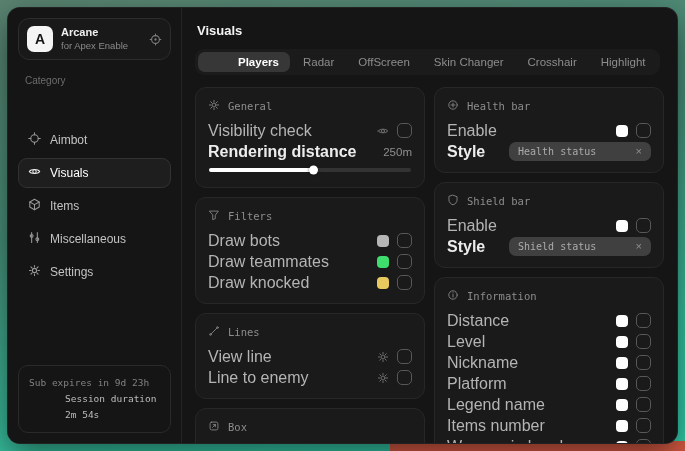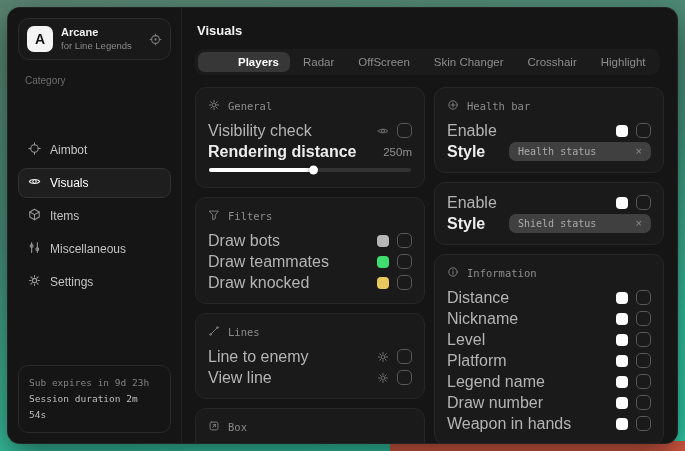--- a/index.html
+++ b/index.html
@@ -21,31 +21,31 @@
 
   
   .sidebar { width:174px; flex:none; display:flex; flex-direction:column; padding:10px; border-right:1px solid #242424; background:#151515; }
   .logo-card { display:flex; align-items:center; gap:8px; padding:7px 8px; background:#191919; border:1px solid #2c2c2c; border-radius:11px; }
   .logo-badge { width:26px; height:26px; border-radius:7px; background:#f4f4f4; color:#141414; font-weight:700; font-size:14px; display:flex; align-items:center; justify-content:center; flex:none; }
   .logo-texts { line-height:1.25; min-width:0; }
   .logo-name { font-size:11px; font-weight:700; color:#f0f0f0; }
   .logo-sub { font-size:9.5px; color:#8b8b8b; white-space:nowrap; }
   .logo-action { margin-left:auto; color:#7e7e7e; display:flex; }
 
-  .category { margin:15px 7px 17px; font-size:10px; color:#6c6c6c; }
+  .category { margin:15px 7px 7px; font-size:10px; color:#6c6c6c; }
   .nav { display:flex; flex-direction:column; gap:3px;margin-top:32px; }
   .nav-item { display:flex; align-items:center; gap:9px; padding:6px 9px; border-radius:9px; border:1px solid transparent; color:#c3c3c3; cursor:pointer; }
   .nav-item .ic { color:#989898; }
   .nav-item.active { background:#1e1e1e; border-color:#323232; color:#ffffff; }
   .nav-item.active .ic { color:#e8e8e8; }
   .nav-label { font-size:12px; }
 
   .sub-box { margin-top:auto; border:1px solid #2a2a2a; border-radius:10px; padding:9px 10px; font-family:"DejaVu Sans Mono", monospace; font-size:9.5px; line-height:1.7; }
   .sub-line1 { color:#828282; }
-  .sub-line2 { color:#bdbdbd; }
+  .sub-line2 { color:#bdbdbd;margin-left:36px; }
 
   
   .main { flex:1; min-width:0; padding:12px 13px; display:flex; flex-direction:column; }
   .page-title { font-size:13px; font-weight:700; color:#f3f3f3; margin:3px 2px 11px; }
   .tabs { display:flex; gap:2px; background:#1b1b1b; border-radius:9px; padding:3px; width:fit-content; }
   .tab { padding:4px 11px; font-size:11.5px; color:#8d8d8d; border-radius:7px; cursor:pointer; white-space:nowrap; }
   .tab.active { background:#373737; color:#ffffff; font-weight:600;padding-left:40px; }
 
   .content { display:flex; gap:9px; margin-top:12px; flex:1; min-height:0; }
   .col { flex:1; min-width:0; display:flex; flex-direction:column; gap:9px; }
@@ -134,21 +134,21 @@
 
 <div class="wall-red"></div>
 
 <div class="window">
 
   <div class="sidebar">
     <div class="logo-card">
       <div class="logo-badge">A</div>
       <div class="logo-texts">
         <div class="logo-name">Arcane</div>
-        <div class="logo-sub">for Line Legends</div>
+        <div class="logo-sub">for Apex Enable</div>
       </div>
       <span class="logo-action">
           <svg class="ic">
             <use href="#i-target"></use>
           </svg>
         </span>
     </div>
 
     <div class="category">Category</div>
 
@@ -267,32 +267,32 @@
         </div>
 
         <div class="card">
           <div class="card-head">
             <span><svg class="ic sm">
                   <use href="#i-diag"></use>
                 </svg></span>
             <span>Lines</span>
           </div>
           <div class="row">
-            <span class="row-label">Line to enemy</span>
+            <span class="row-label">View line</span>
             <span class="controls">
               <span class="mini-ic">
                   <svg class="ic sm">
                     <use href="#i-gear"></use>
                   </svg>
                 </span>
               <span class="checkbox"></span>
             </span>
           </div>
           <div class="row">
-            <span class="row-label">View line</span>
+            <span class="row-label">Line to enemy</span>
             <span class="controls">
               <span class="mini-ic">
                   <svg class="ic sm">
                     <use href="#i-gear"></use>
                   </svg>
                 </span>
               <span class="checkbox"></span>
             </span>
           </div>
         </div>
@@ -331,20 +331,26 @@
           <div class="row">
             <span class="row-label strong">Style</span>
             <span class="tag-select">
               <span class="tag-text">Health status</span>
               <span class="tag-close">×</span>
             </span>
           </div>
         </div>
 
         <div class="card">
+          <div class="card-head">
+            <span><svg class="ic sm">
+                  <use href="#i-shield"></use>
+                </svg></span>
+            <span>Shield bar</span>
+          </div>
           <div class="row">
             <span class="row-label">Enable</span>
             <span class="controls">
               <span class="swatch" style="background: rgb(255, 255, 255);"></span>
               <span class="checkbox"></span>
             </span>
           </div>
           <div class="row">
             <span class="row-label strong">Style</span>
             <span class="tag-select">
@@ -362,49 +368,49 @@
             <span>Information</span>
           </div>
           <div class="row">
             <span class="row-label">Distance</span>
             <span class="controls">
               <span class="swatch" style="background: rgb(255, 255, 255);"></span>
               <span class="checkbox"></span>
             </span>
           </div>
           <div class="row">
+            <span class="row-label">Level</span>
+            <span class="controls">
+              <span class="swatch" style="background: rgb(255, 255, 255);"></span>
+              <span class="checkbox"></span>
+            </span>
+          </div>
+          <div class="row">
             <span class="row-label">Nickname</span>
             <span class="controls">
               <span class="swatch" style="background: rgb(255, 255, 255);"></span>
               <span class="checkbox"></span>
             </span>
           </div>
           <div class="row">
-            <span class="row-label">Level</span>
-            <span class="controls">
-              <span class="swatch" style="background: rgb(255, 255, 255);"></span>
-              <span class="checkbox"></span>
-            </span>
-          </div>
-          <div class="row">
             <span class="row-label">Platform</span>
             <span class="controls">
               <span class="swatch" style="background: rgb(255, 255, 255);"></span>
               <span class="checkbox"></span>
             </span>
           </div>
           <div class="row">
             <span class="row-label">Legend name</span>
             <span class="controls">
               <span class="swatch" style="background: rgb(255, 255, 255);"></span>
               <span class="checkbox"></span>
             </span>
           </div>
           <div class="row">
-            <span class="row-label">Draw number</span>
+            <span class="row-label">Items number</span>
             <span class="controls">
               <span class="swatch" style="background: rgb(255, 255, 255);"></span>
               <span class="checkbox"></span>
             </span>
           </div>
           <div class="row">
             <span class="row-label">Weapon in hands</span>
             <span class="controls">
               <span class="swatch" style="background: rgb(255, 255, 255);"></span>
               <span class="checkbox"></span>

